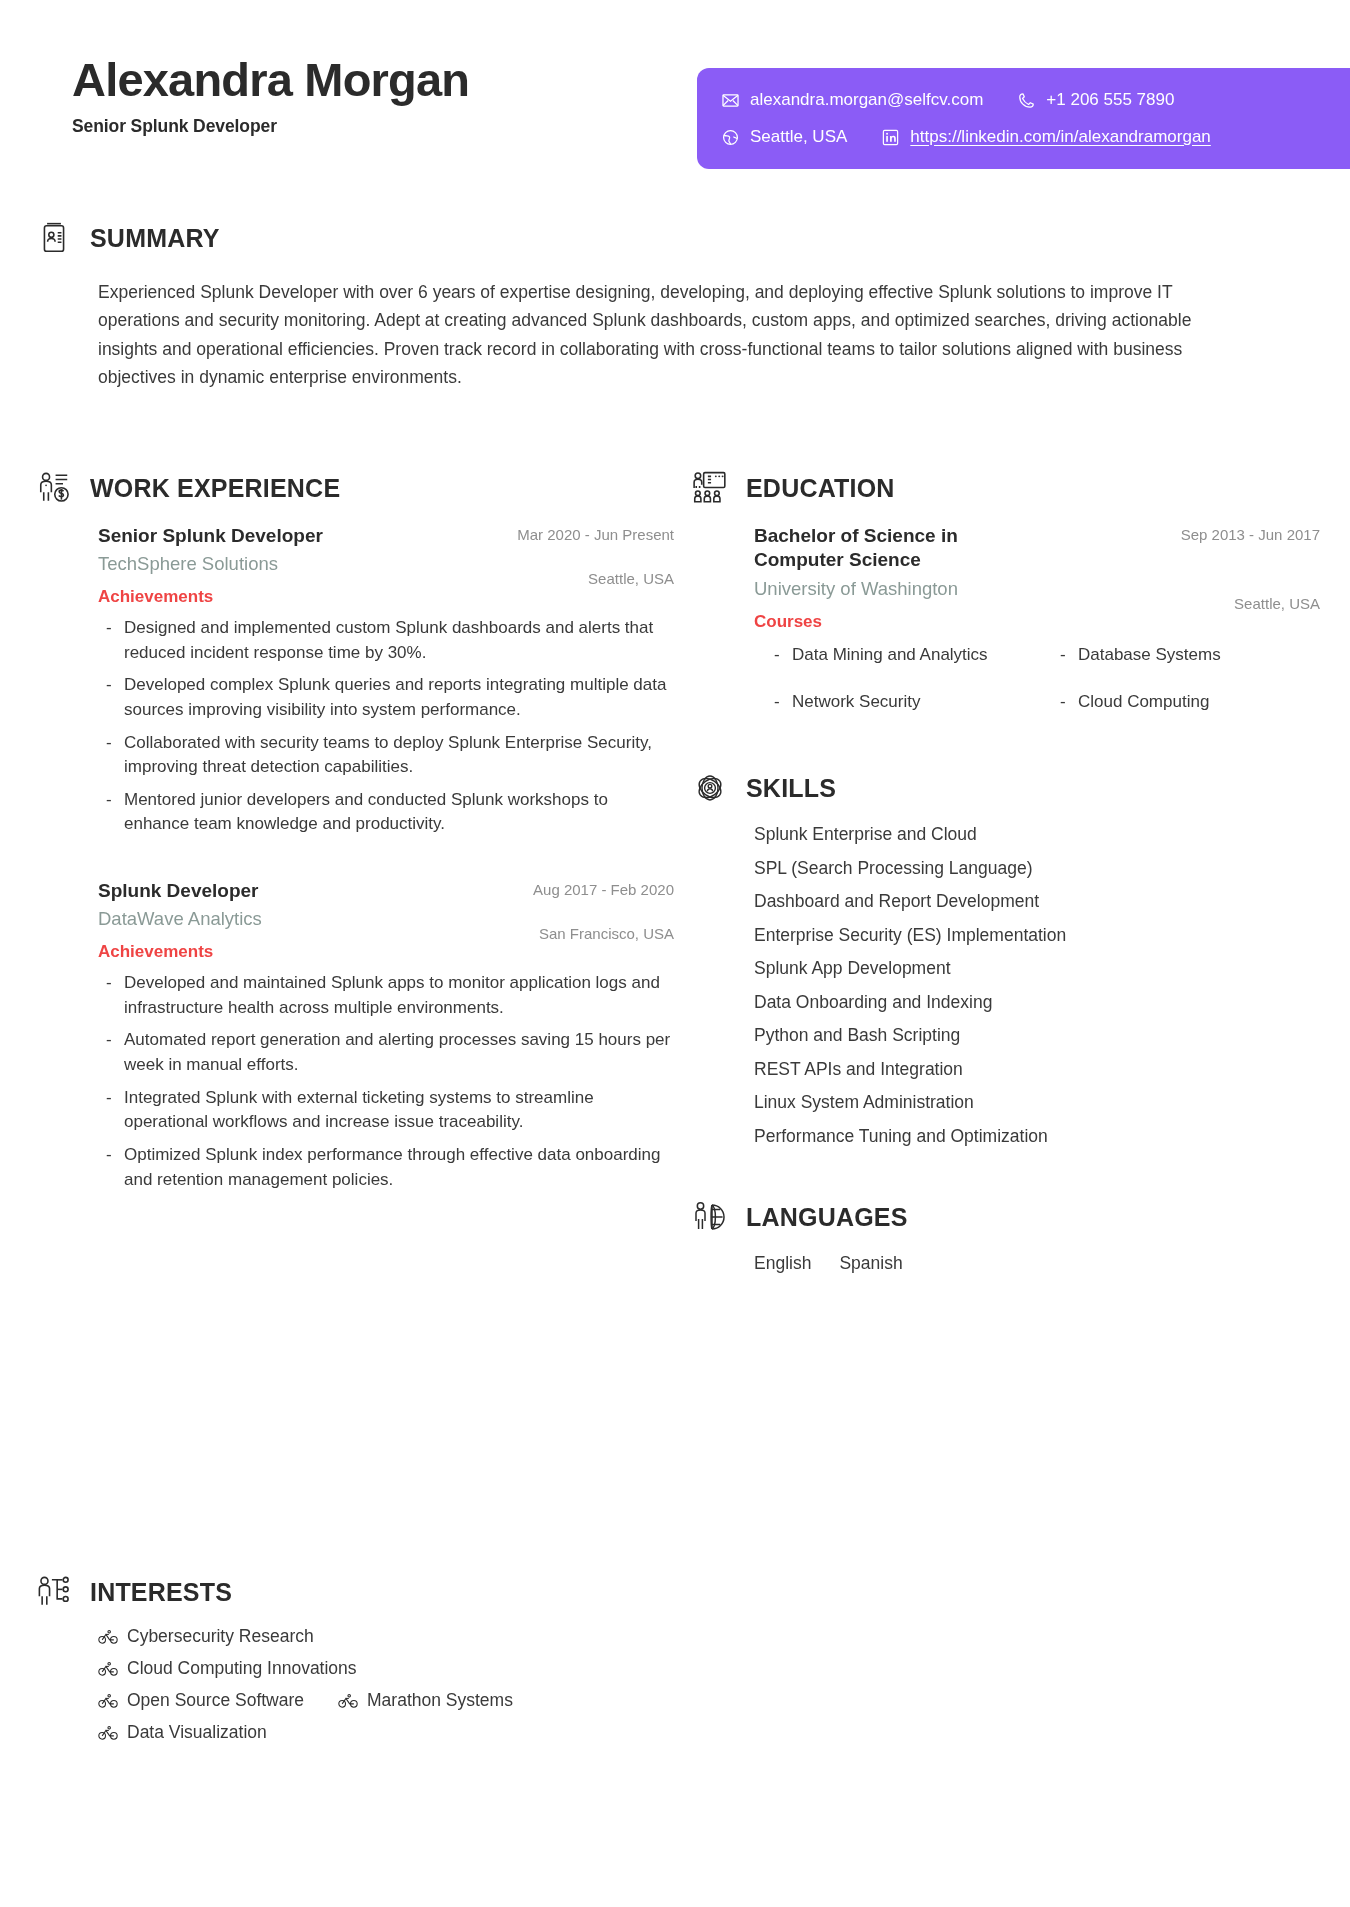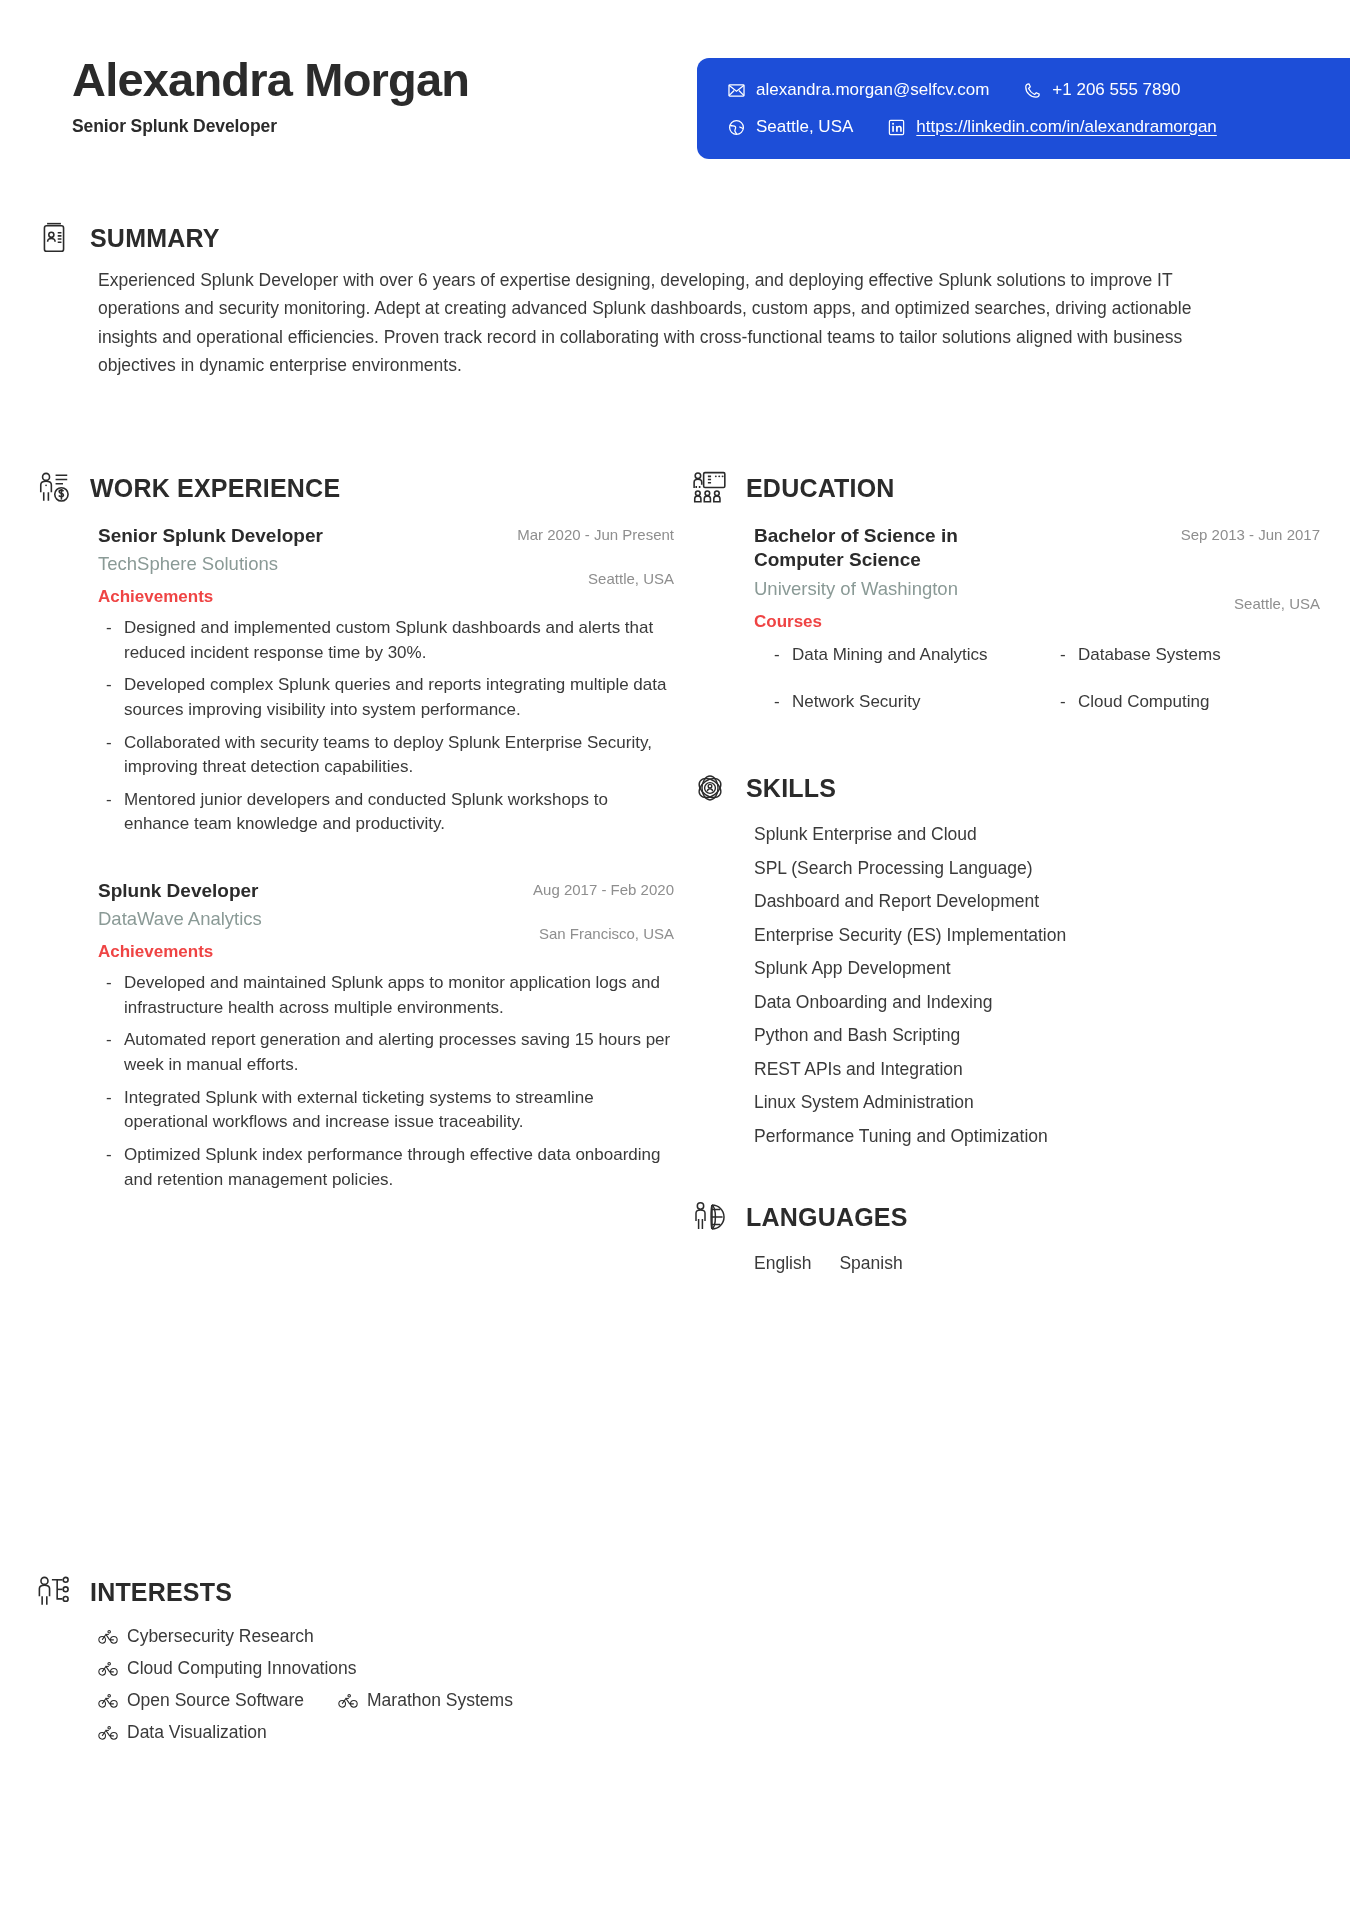--- a/index.html
+++ b/index.html
@@ -38,24 +38,24 @@
   .job-title {
     margin-top: 10px;
     font-size: 17.5px;
     font-weight: 700;
     color: #2b2b2b;
     letter-spacing: -0.1px;
   }
   .contact-card {
     position: absolute;
     left: 697px;
-    top: 58px;
+    top: 68px;
     width: 653px;
-    padding: 22px 30px 22px 30px;
-    background: #1d4ed8;
+    padding: 22px 30px 22px 24px;
+    background: #8b5cf6;
     border-top-left-radius: 12px;
     border-bottom-left-radius: 12px;
     color: #ffffff;
   }
   .contact-row {
     display: flex;
     align-items: center;
     gap: 34px;
     margin-bottom: 17px;
   }
@@ -94,21 +94,21 @@
   }
   .section-title {
     font-size: 25px;
     font-weight: 800;
     letter-spacing: 0.2px;
     color: #2b2b2b;
   }
 
   .summary-wrap { position: absolute; left: 34px; top: 218px; width: 1290px; }
   .summary-text {
-    margin-top: 8px;
+    margin-top: 20px;
     margin-left: 64px;
     width: 1155px;
     font-size: 17.5px;
     line-height: 1.62;
     color: #3a3a3a;
   }
 
   
   .col-left { position: absolute; left: 34px; top: 468px; width: 640px; }
   .col-right { position: absolute; left: 690px; top: 468px; width: 630px; }

